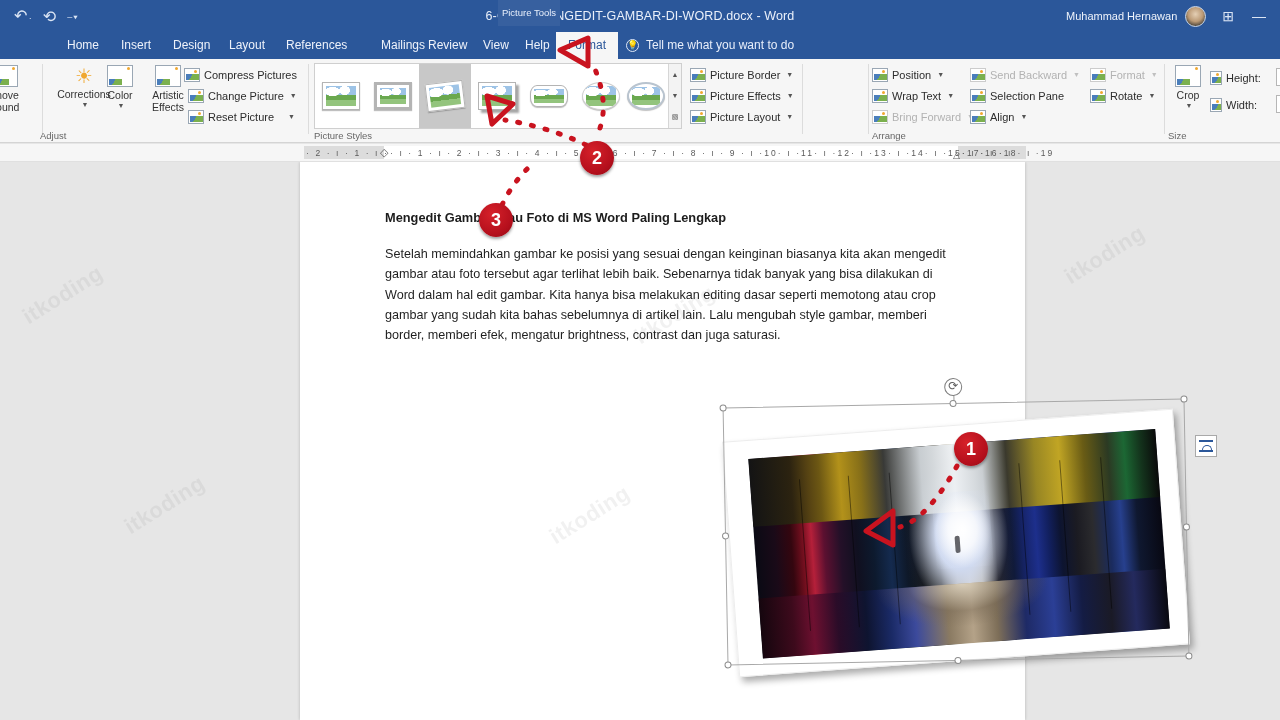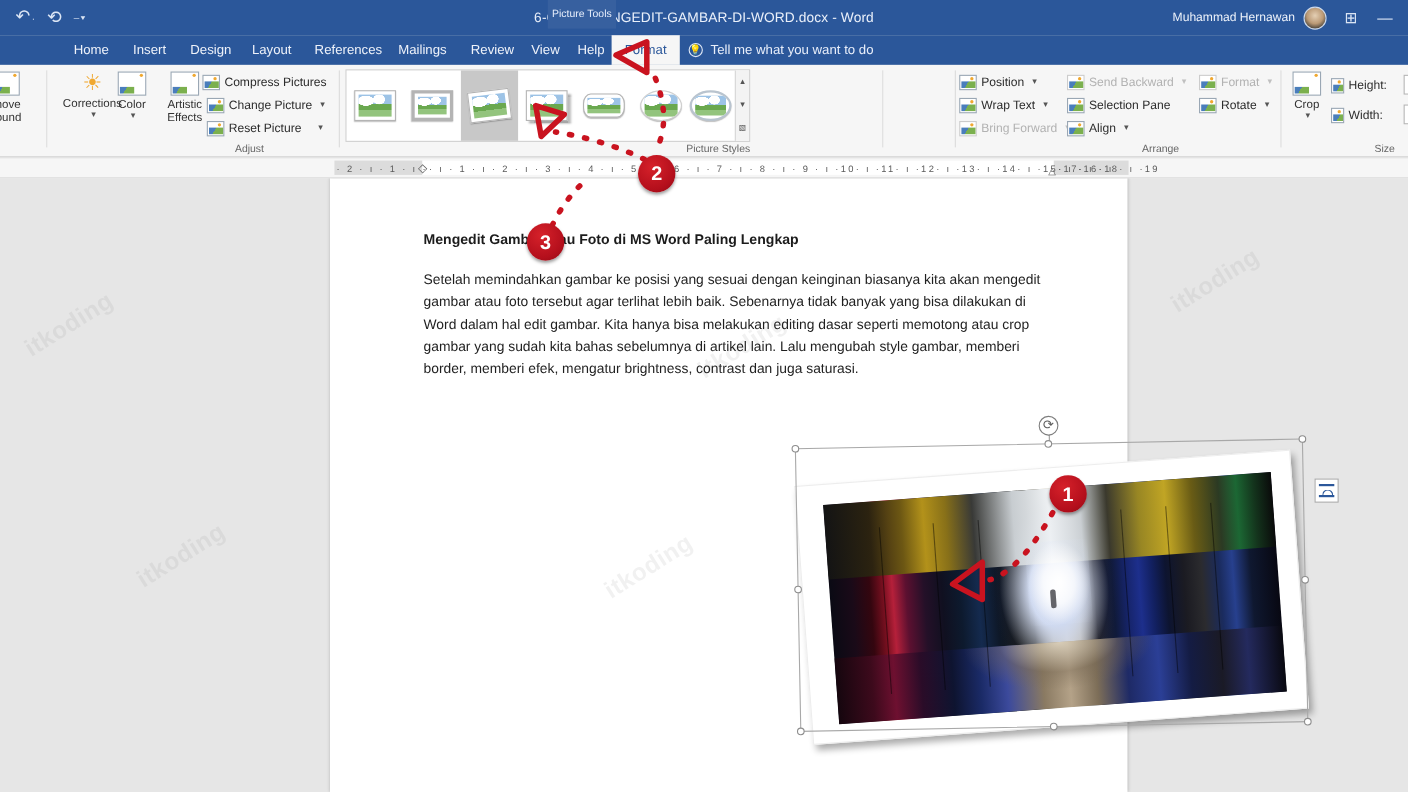--- a/index.html
+++ b/index.html
@@ -60,21 +60,21 @@
   }
 
   
   .ribbon{
     position:absolute; left:0; top:59px; width:1280px; height:84px;
     background:#f6f6f6; border-bottom:1px solid #d4d4d4;
   }
   .grp{ position:absolute; top:0; height:84px; }
   .grp-sep{ position:absolute; top:5px; width:1px; height:70px; background:#dcdcdc; }
   .grp-label{
-    position:absolute; bottom:2px; width:100%; text-align:right;
+    position:absolute; bottom:2px; width:100%; text-align:left;
     font-size:9.5px; color:#666;
   }
   .big-btn{
     position:absolute; text-align:center; width:56px; cursor:default;
   }
   .big-btn .lbl{ font-size:10.5px; color:#333; line-height:11.5px; }
   .big-icon{ margin:0 auto 2px; }
   .sm-btn{
     position:absolute; display:flex; align-items:center; gap:4px;
     font-size:11px; color:#2c2c2c; white-space:nowrap; height:17px;
@@ -275,21 +275,21 @@
     <span class="minbtn">—</span>
   </div>
 </div>
 
 <div class="tabstrip">
   <div class="tab" style="left:58px">Home</div>
   <div class="tab" style="left:112px">Insert</div>
   <div class="tab" style="left:164px">Design</div>
   <div class="tab" style="left:220px">Layout</div>
   <div class="tab" style="left:277px">References</div>
-  <div class="tab" style="left:353px">Mailings</div>
+  <div class="tab" style="left:372px">Mailings</div>
   <div class="tab" style="left:419px">Review</div>
   <div class="tab" style="left:474px">View</div>
   <div class="tab" style="left:516px">Help</div>
   <div class="tab active" style="left:556px; width:62px; text-align:center; padding:0">Format</div>
   <div class="bulb" style="left:626px">💡</div>
   <div class="tellme" style="left:646px">Tell me what you want to do</div>
 </div>
 
 <div class="ribbon">
 
@@ -378,20 +378,37 @@
         </div>
       <div class="gscroll">
         <span>▲</span>
         <span>▼</span>
         <span>▧</span>
       </div>
     </div>
     <div class="grp-label" style="left:0; width:368px">Picture Styles</div>
   </div>
 
+  <div class="grp" style="left:690px; width:110px">
+    <div class="sm-btn" style="left:0; top:7px">
+      <span class="picon"></span>
+      <span>Picture Border</span>
+      <span class="caret">▼</span>
+    </div>
+    <div class="sm-btn" style="left:0; top:28px">
+      <span class="picon"></span>
+      <span>Picture Effects</span>
+      <span class="caret">▼</span>
+    </div>
+    <div class="sm-btn" style="left:0; top:49px">
+      <span class="picon"></span>
+      <span>Picture Layout</span>
+      <span class="caret">▼</span>
+    </div>
+  </div>
   <div class="grp-sep" style="left:802px"></div>
 
   <div class="grp-sep" style="left:868px"></div>
 
   <div class="grp" style="left:872px; width:290px">
     <div class="sm-btn" style="left:0; top:7px">
       <span class="picon"></span>
       <span>Position</span>
       <span class="caret">▼</span>
     </div>

